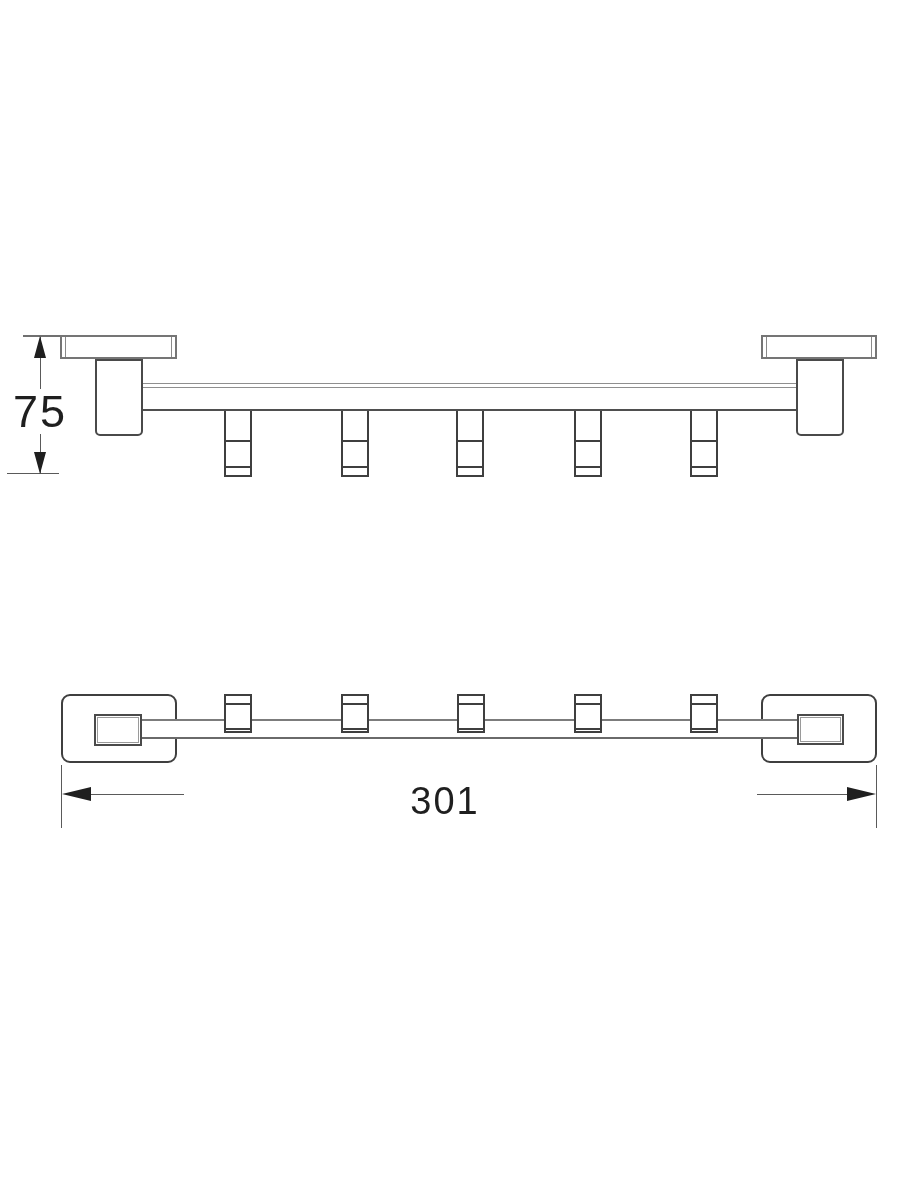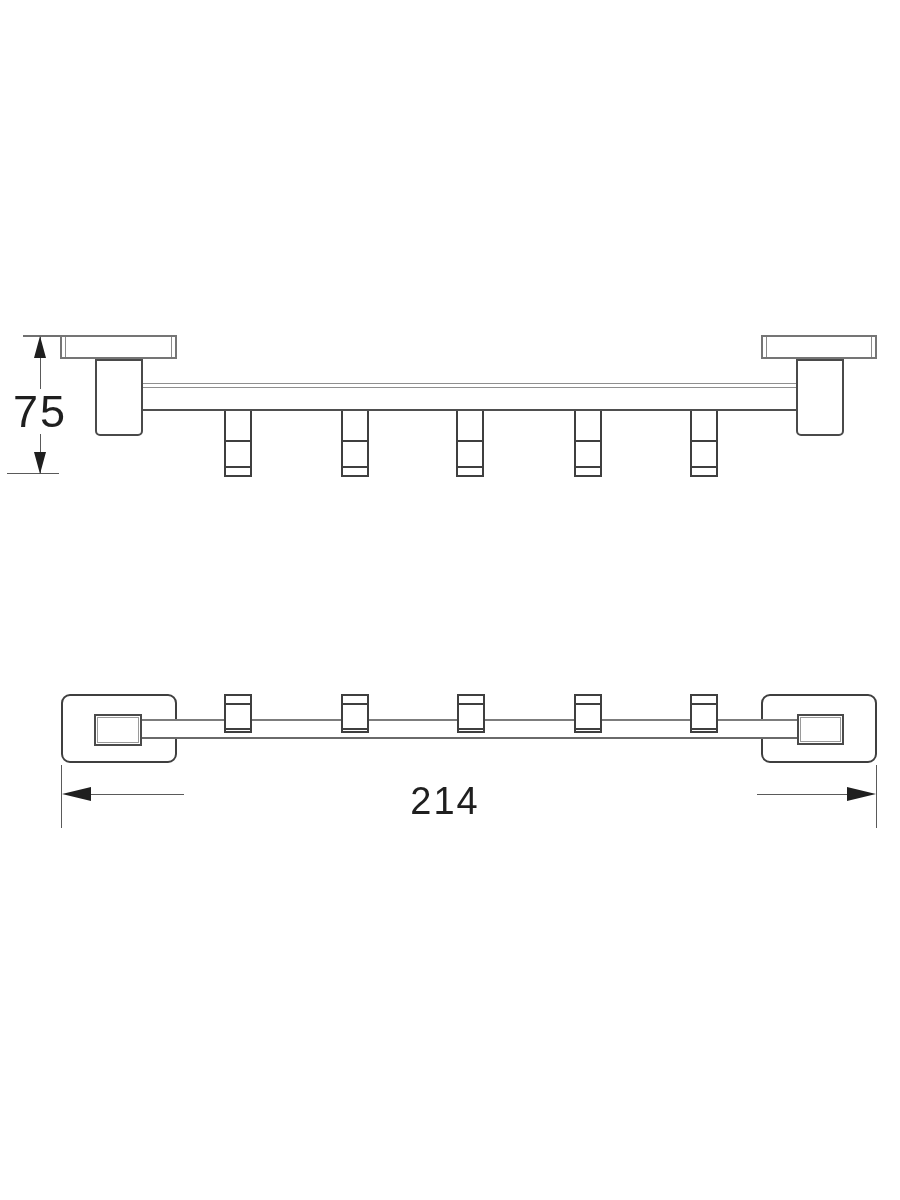--- a/index.html
+++ b/index.html
@@ -149,16 +149,16 @@
       <div class="tab-line" style="top:7px;"></div>
       <div class="tab-line" style="top:32px;"></div>
     </div>
 
     <div class="vline" style="left:61px;top:205px;height:63px;"></div>
     <div class="vline" style="left:876px;top:205px;height:63px;"></div>
     <div class="arrow arrow-left" style="left:62px;top:227px;"></div>
     <div class="hline" style="left:91px;top:234px;width:93px;"></div>
     <div class="hline" style="left:757px;top:234px;width:90px;"></div>
     <div class="arrow arrow-right" style="left:847px;top:227px;"></div>
-    <div class="dim-label w443" style="left:395px;top:222px;width:100px;">214</div>
+    <div class="dim-label w443" style="left:395px;top:222px;width:100px;">301</div>
   </div>
 
 </div>
 
 </body></html>

